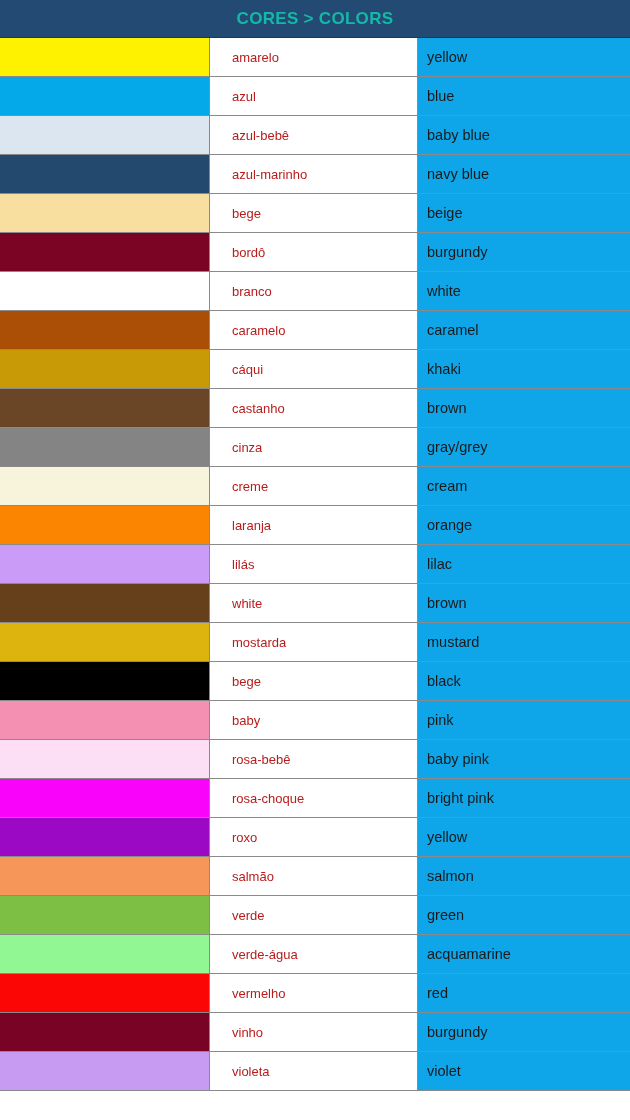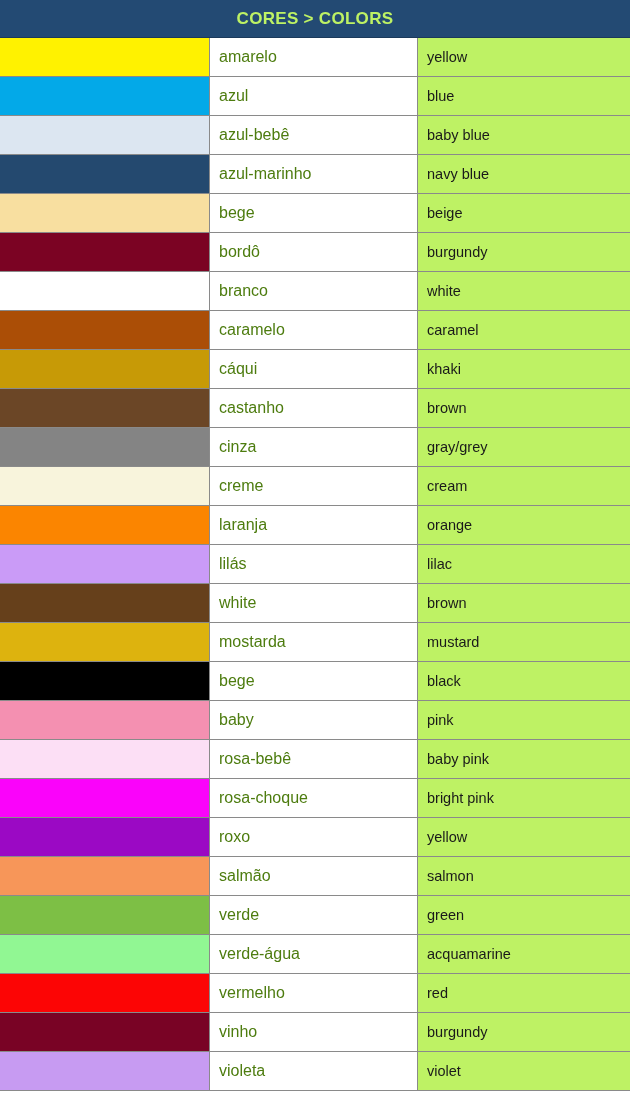--- a/index.html
+++ b/index.html
@@ -13,21 +13,21 @@
     overflow: hidden;
     font-family: "Liberation Sans", "DejaVu Sans", sans-serif;
   }
   #table-wrap {
     width: 630px;
     border-collapse: collapse;
   }
   .header-bar {
     height: 38px;
     background: #234A73;
-    color: #bef264;
+    color: #14b8a6;
     display: flex;
     align-items: center;
     justify-content: center;
     font-size: 17px;
     font-weight: bold;
     letter-spacing: 0.3px;
     box-sizing: border-box;
     border-bottom: 1px solid #1b3a5b;
   }
   .rows {
@@ -47,35 +47,35 @@
     box-sizing: border-box;
     border-right: 1px solid #8a8a8a;
   }
   .cell-pt {
     width: 208px;
     flex: 0 0 208px;
     box-sizing: border-box;
     border-right: 1px solid #8a8a8a;
     display: flex;
     align-items: center;
-    padding-left: 9px;
-    font-size: 16px;
-    color: #4d7c0f;
+    padding-left: 22px;
+    font-size: 13px;
+    color: #b91c1c;
     background: #ffffff;
   }
   .cell-en {
     width: 212px;
     flex: 1 1 auto;
     box-sizing: border-box;
     display: flex;
     align-items: center;
     padding-left: 9px;
     font-size: 14.5px;
     color: #1a1a1a;
-    background: #bef264;
+    background: #0ea5e9;
   }
 </style>
 </head>
 <body>
 
 <div id="table-wrap">
 
   <div class="header-bar">
     <span>CORES &gt; COLORS</span>
   </div>

